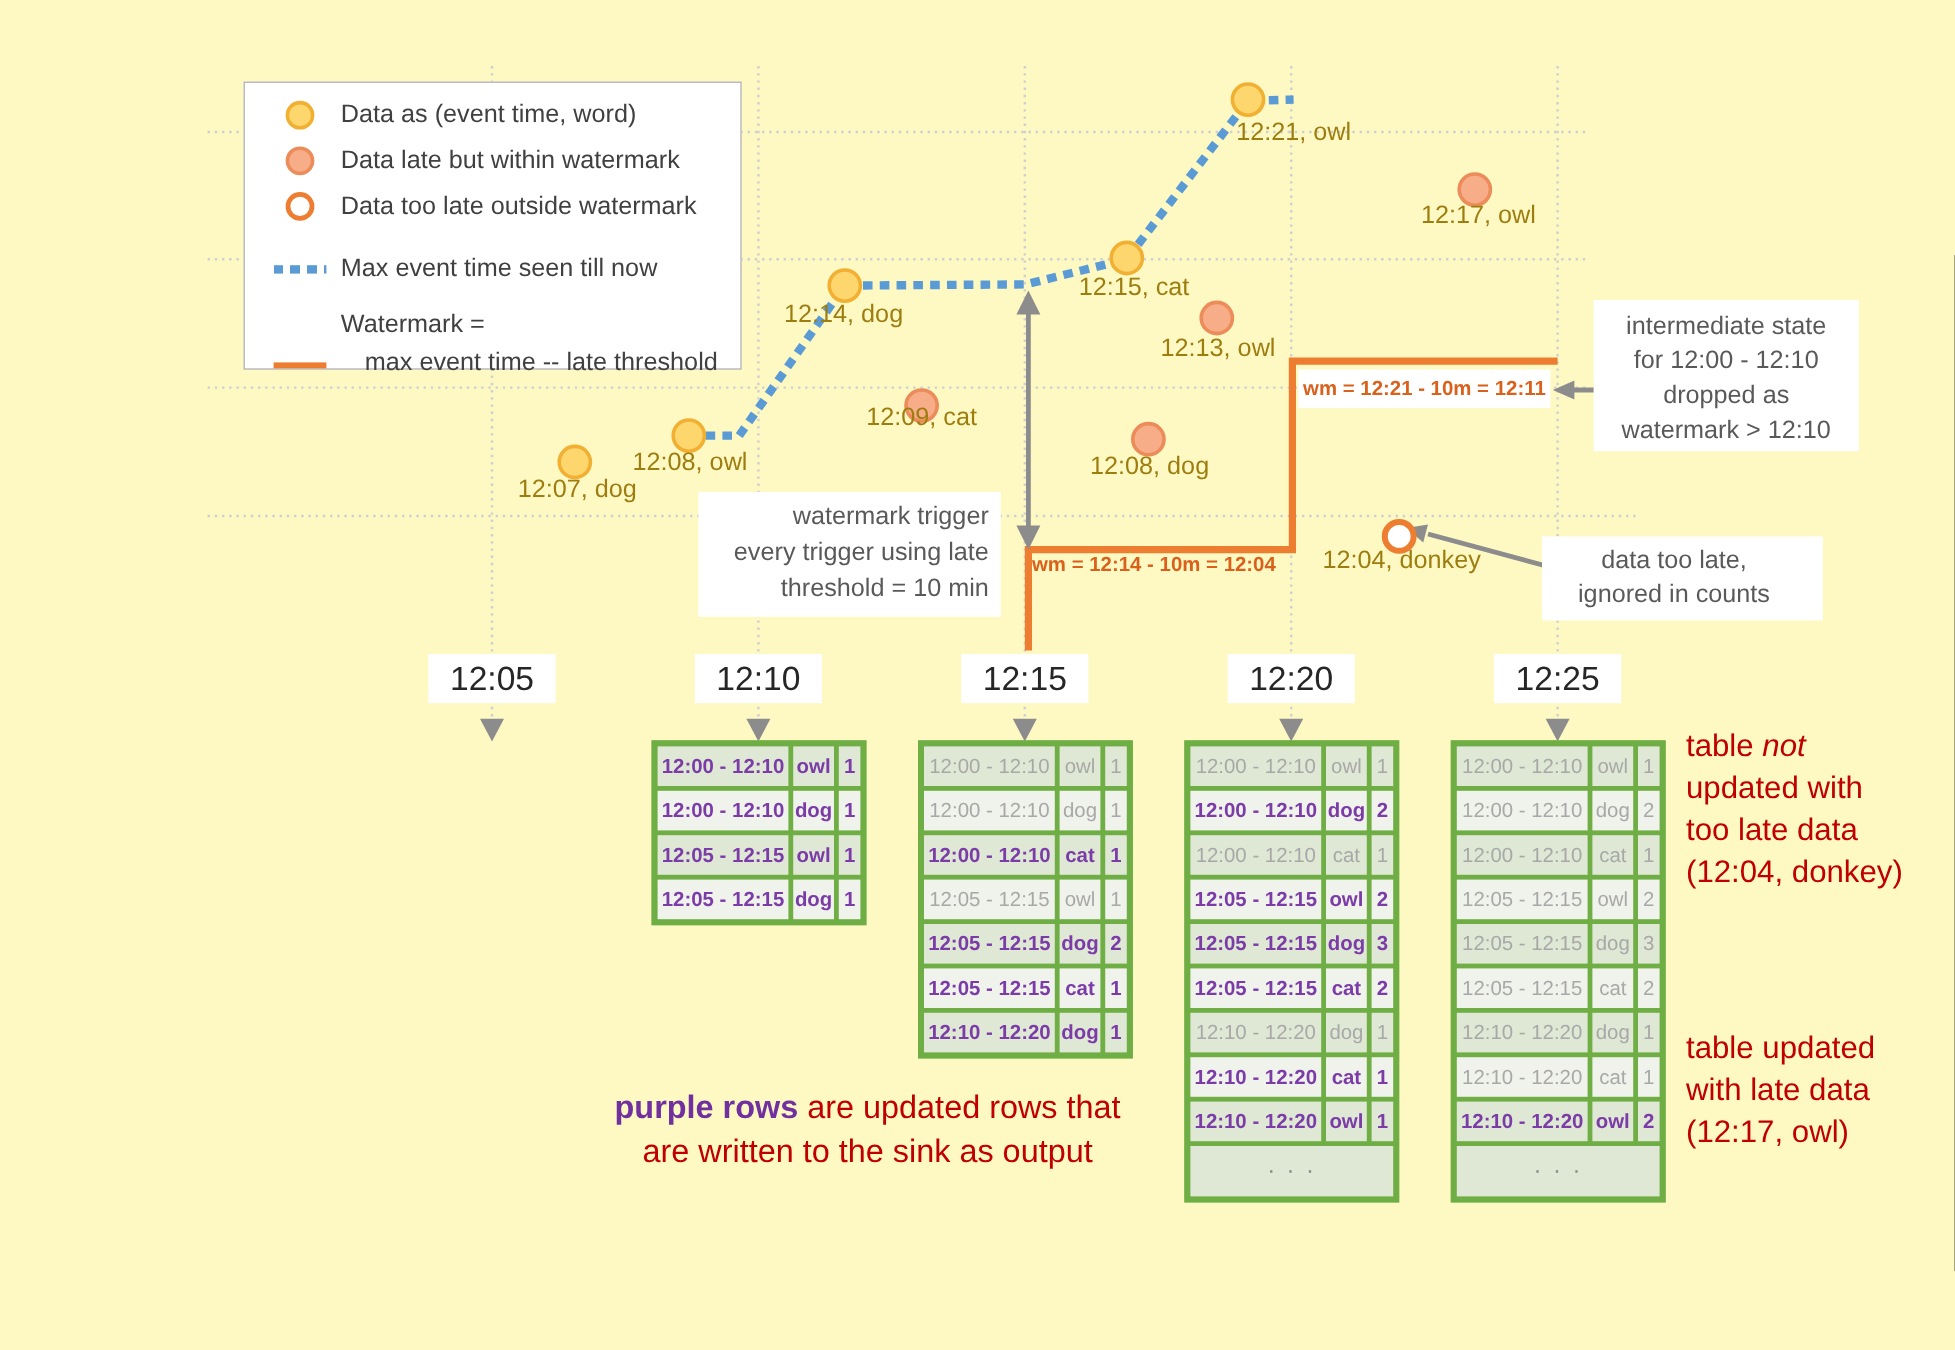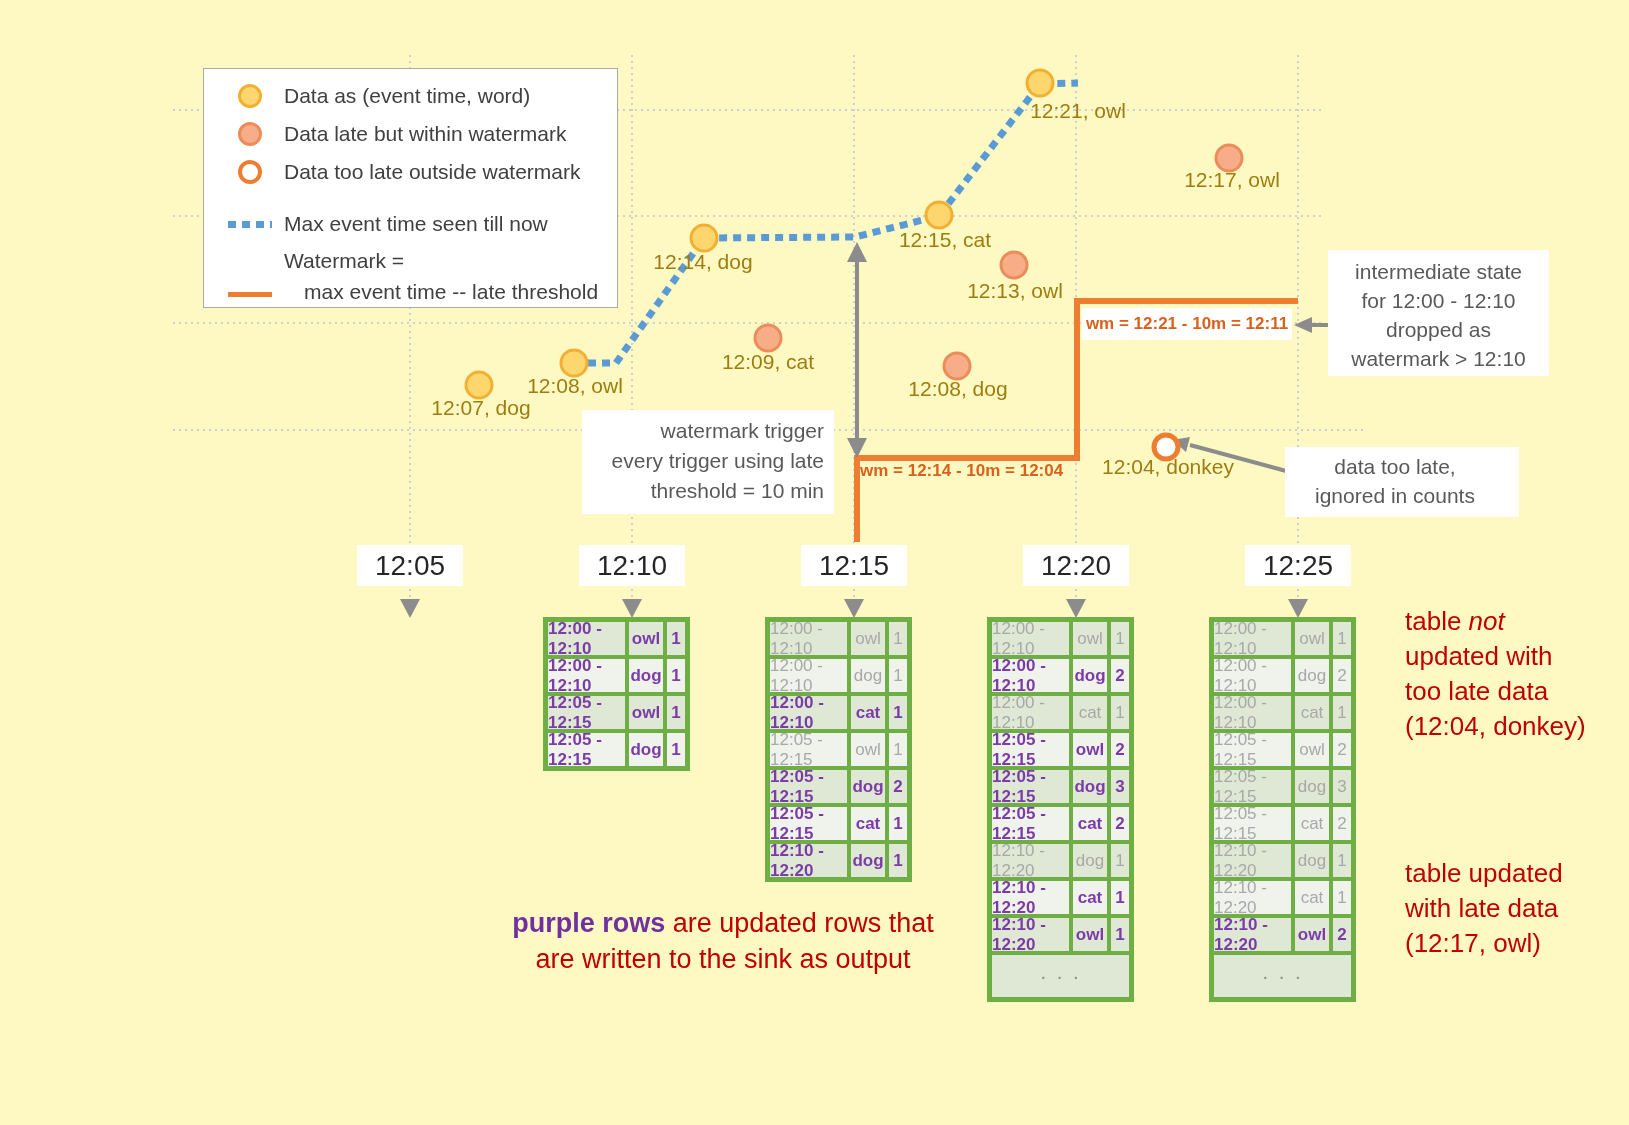--- a/index.html
+++ b/index.html
@@ -12,21 +12,21 @@
           border:1px solid #ababab;box-sizing:border-box;padding:8px 0 0 24px;color:#404040;}
   .lg-row{display:flex;align-items:center;height:38px;font-size:21px;}
   .lg-ico{width:44px;flex:none;display:flex;justify-content:center;align-items:center;margin-right:12px;}
   .dot{width:24px;height:24px;border-radius:50%;box-sizing:border-box;}
   .dot.y{background:#FDD66E;border:3px solid #F2B033;}
   .dot.s{background:#F7AD88;border:3px solid #EC8C5A;}
   .dot.o{background:#fff;border:4px solid #ED7D31;}
   .dash-blue{width:44px;height:7px;background:repeating-linear-gradient(90deg,#5B9BD5 0 8px,transparent 8px 14px);}
   .line-orange{width:44px;height:5px;background:#ED7D31;}
   .lg-row.gap{margin-top:14px;}
-  .lg-wm{display:flex;font-size:21px;margin-top:2px;}
+  .lg-wm{display:flex;font-size:21px;margin-top:12px;}
   .lg-wm .lg-ico{margin-top:36px;}
   .lg-wm-text{line-height:31px;}
   .lg-wm-text .l2{padding-left:20px;}
 
   
   .plabel{position:absolute;transform:translateX(-50%);white-space:nowrap;
           font-size:21px;color:#9D7D0F;}
 
   
   .wm-text{position:absolute;white-space:nowrap;font-size:17px;font-weight:bold;color:#D9611C;}
@@ -41,21 +41,21 @@
   .co-inter{left:1328px;top:250px;width:221px;padding:7px 2px 3px 2px;text-align:center;
             font-size:21px;line-height:29px;}
   .co-late{left:1285px;top:447px;width:234px;padding:5px 16px 7px 2px;text-align:center;
            font-size:21px;line-height:29px;}
 
   
   .trigger{position:absolute;top:545px;width:106px;height:41px;background:#fff;color:#262626;
            font-size:28px;display:flex;align-items:center;justify-content:center;}
 
   
-  .rtable{position:absolute;top:617px;width:147px;box-sizing:border-box;background:#6FAE44;
+  .rtable{position:absolute;top:617px;width:179px;box-sizing:border-box;background:#6FAE44;
           border:5px solid #6FAE44;display:flex;flex-direction:column;gap:4px;}
   .tr{display:flex;gap:4px;height:33px;flex:none;}
   .td{display:flex;align-items:center;justify-content:center;font-size:17px;background:#DFE8D4;
       color:#A8A8A8;}
   .tr.b .td{background:#F0F2EC;}
   .tr.u .td{color:#7B3CA8;font-weight:bold;}
   .td.w{flex:1;}
   .td.g{width:34px;flex:none;}
   .td.c{width:18px;flex:none;}
   .more{height:42px;flex:none;background:#DFE8D4;color:#8C8C8C;font-size:20px;letter-spacing:2px;
@@ -164,21 +164,21 @@
         <span class="l2">max event time -- late threshold</span>
       </span>
     </div>
   </div>
 
   <div class="plabel" style="left:481px;top:396px">12:07, dog</div>
   <div class="plabel" style="left:575px;top:374px">12:08, owl</div>
   <div class="plabel" style="left:703px;top:250px">12:14, dog</div>
   <div class="plabel" style="left:945px;top:228px">12:15, cat</div>
   <div class="plabel" style="left:1078px;top:99px">12:21, owl</div>
-  <div class="plabel" style="left:768px;top:350px">12:09, cat</div>
+  <div class="plabel" style="left:768px;top:336px">12:09, cat</div>
   <div class="plabel" style="left:958px;top:377px">12:08, dog</div>
   <div class="plabel" style="left:1015px;top:279px">12:13, owl</div>
   <div class="plabel" style="left:1232px;top:168px">12:17, owl</div>
   <div class="plabel" style="left:1168px;top:455px">12:04, donkey</div>
 
   <div class="wm-text" style="left:860px;top:461px">wm = 12:14 - 10m = 12:04</div>
   <div class="wm-box">
     <span class="wm-text">wm = 12:21 - 10m = 12:11</span>
   </div>
 

